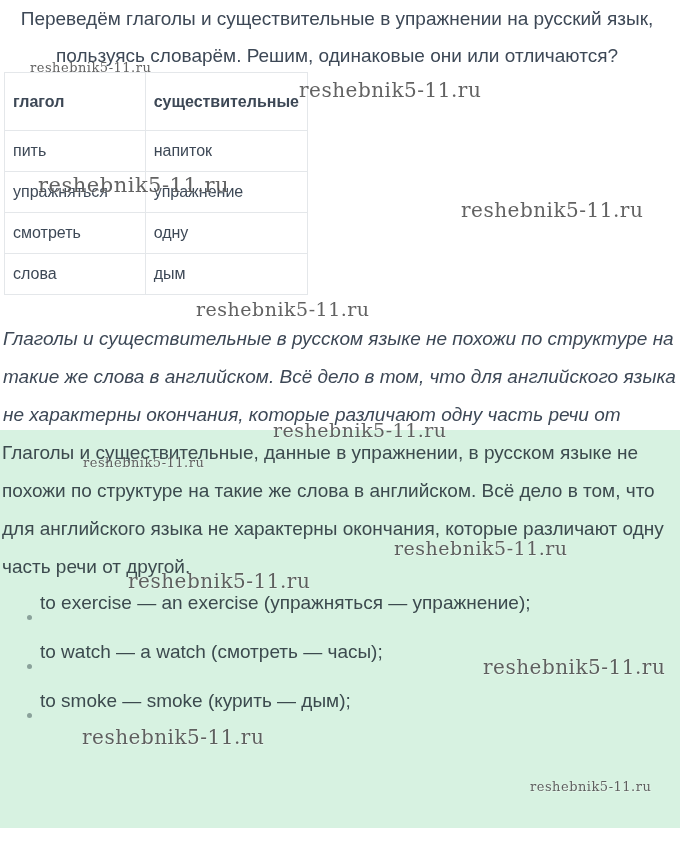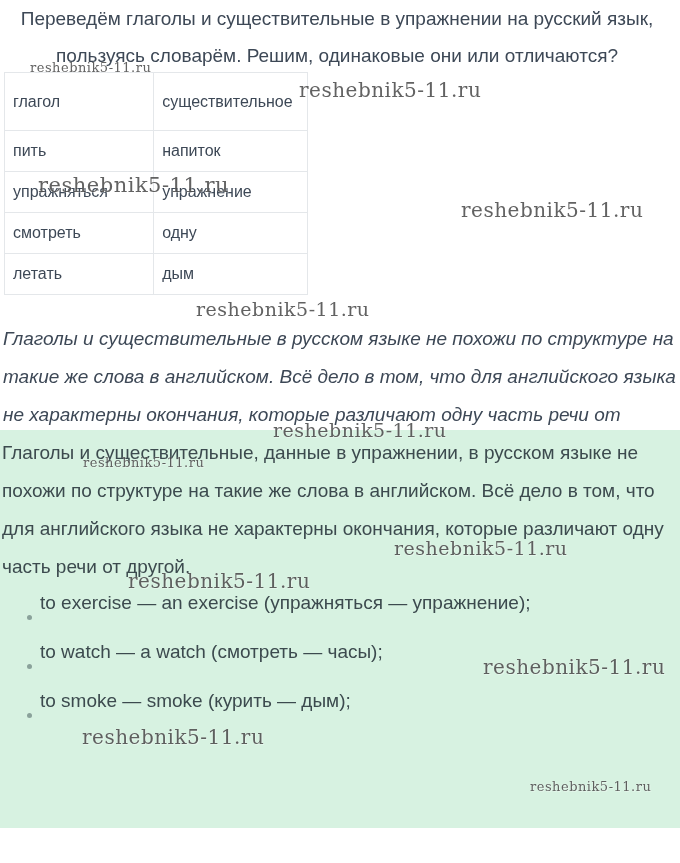--- a/index.html
+++ b/index.html
@@ -29,21 +29,21 @@
     border-collapse: collapse;
     font-size: 16px;
     color: #3d4856;
   }
   .word-table th, .word-table td {
     border: 1px solid #e4e7ea;
     padding: 0 8px;
     text-align: left;
     vertical-align: middle;
   }
-  .word-table th { height: 58px; font-weight: 400; margin-top: 32px; }
+  .word-table th { height: 58px; font-weight: 700; margin-top: 32px; }
   .word-table td { height: 41px; font-weight: 400; }
   .word-table col.c1 { width: 150px; }
   .word-table col.c2 { width: 154px; }
 
   
   .note {
     position: absolute;
     left: 3px; top: 320px;
     width: 676px;
     font-size: 19px;
@@ -120,38 +120,38 @@
 <p class="intro">Переведём глаголы и существительные в упражнении на русский язык, пользуясь словарём. Решим, одинаковые они или отличаются?</p>
 
 <table class="word-table">
   <colgroup>
       <col class="c1">
       <col class="c2">
     </colgroup>
   <thead>
     <tr>
       <th>глагол</th>
-      <th>существительное</th>
+      <th>существительные</th>
     </tr>
   </thead>
   <tbody>
     <tr>
       <td>пить</td>
       <td>напиток</td>
     </tr>
     <tr>
       <td>упражняться</td>
       <td>упражнение</td>
     </tr>
     <tr>
       <td>смотреть</td>
       <td>одну</td>
     </tr>
     <tr>
-      <td>летать</td>
+      <td>слова</td>
       <td>дым</td>
     </tr>
   </tbody>
 </table>
 
 <p class="note">Глаголы и существительные в русском языке не похожи по структуре на такие же слова в английском. Всё дело в том, что для английского языка не характерны окончания, которые различают одну часть речи от другой.</p>
 
 <div class="answer">
   <p class="answer-paragraph">Глаголы и существительные, данные в упражнении, в русском языке не похожи по структуре на такие же слова в английском. Всё дело в том, что для английского языка не характерны окончания, которые различают одну часть речи от другой.</p>
   <ul class="answer-list">

